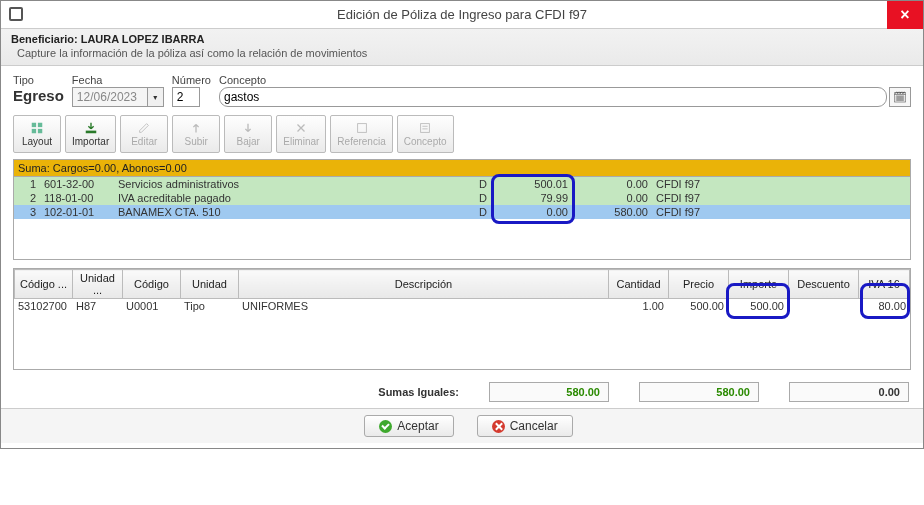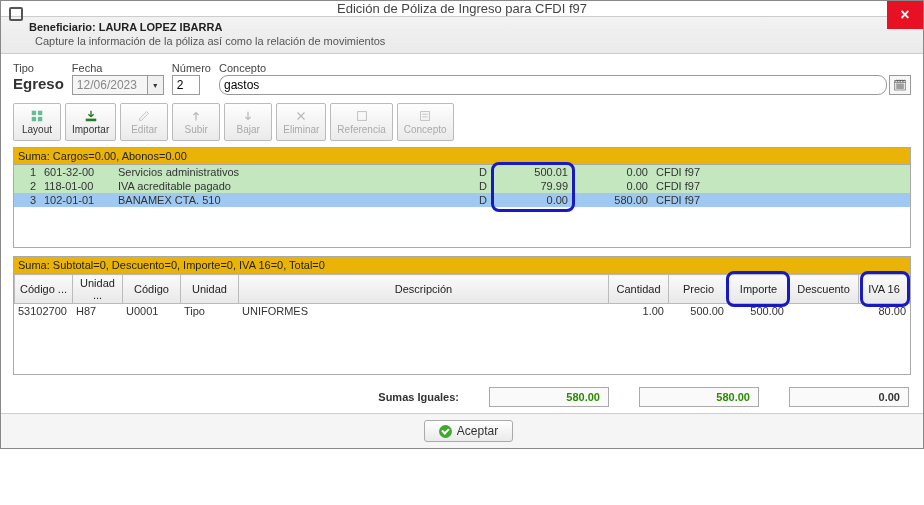--- a/index.html
+++ b/index.html
@@ -2,21 +2,21 @@
 <html><head>
 <meta charset="utf-8">
 <style>
   * { box-sizing: border-box; margin: 0; padding: 0; }
   body { font-family: "Segoe UI", Tahoma, sans-serif; font-size: 11px; background: #fff; color: #333; }
   .window { width: 924px; height: 449px; border: 1px solid #888; position: relative; display: flex; flex-direction: column; }
   .titlebar { background: #fff; height: 28px; display: flex; align-items: center; justify-content: center; border-bottom: 1px solid #ccc; position: relative; }
   .titlebar .sysicon { position: absolute; left: 8px; top: 6px; width: 14px; height: 14px; border: 2px solid #555; border-radius: 2px; }
   .titlebar .title { font-size: 13px; color: #444; }
   .titlebar .close { position: absolute; right: 0; top: 0; width: 36px; height: 28px; background: #e81123; color: #fff; font-size: 16px; font-weight: bold; display: flex; align-items: center; justify-content: center; cursor: pointer; }
-  .headerbar { background: linear-gradient(#f2f2f2,#eaeaea); padding: 4px 28px 6px; border-bottom: 1px solid #ccc; }
+  .headerbar { background: linear-gradient(#f2f2f2,#eaeaea); padding: 4px 10px 6px; border-bottom: 1px solid #ccc; }
   .beneficiario { font-weight: bold; color: #222; }
   .subtext { color: #555; margin: 2px 0 0 6px; }
   .form-row { display: flex; gap: 8px; padding: 8px 12px 4px; }
   .field { display: flex; flex-direction: column; }
   .field label { color: #444; margin-bottom: 1px; font-size: 11px; }
   .tipo-val { font-weight: bold; font-size: 15px; }
   input[type=text] { border: 1px solid #999; padding: 2px 4px; font-size: 12px; height: 20px; }
   .fecha input { width: 76px; color: #888; background: #f5f5f5; }
   .fecha .wrap { display: flex; }
   .drop { width: 16px; height: 20px; border: 1px solid #999; border-left: none; display: flex; align-items: center; justify-content: center; font-size: 8px; cursor: pointer; background: #f0f0f0; }
@@ -216,21 +216,20 @@
               <td>CFDI f97</td>
               <td></td>
         </tr>
       </tbody>
     </table>
     </div>
     <div class="ring" style="left:477px; top:14px; width:84px; height:50px;"></div>
   </div>
 
   <div class="grid-wrap" style="position:relative;">
-    <div class="grid-sum">Suma:  Subtotal=0, Descuento=0, Importe=0, IVA 16=0, Total=0</div>
     <table class="det">
       <colgroup>
         <col class="c-cod">
           <col class="c-unc">
           <col class="c-cod2">
           <col class="c-un">
           <col class="c-desc">
           <col class="c-cant">
           <col class="c-prec">
           <col class="c-imp">
@@ -291,14 +290,18 @@
     <div class="sumbox g">580.00</div>
     <div class="sumbox g">580.00</div>
     <div class="sumbox">0.00</div>
   </div>
 
   <div class="footer">
     <div class="btn">
         <span class="ic-ok"></span>
         <span>Aceptar</span>
       </div>
+    <div class="btn">
+        <span class="ic-no"></span>
+        <span>Cancelar</span>
+      </div>
   </div>
 </div>
 
 </body></html>

